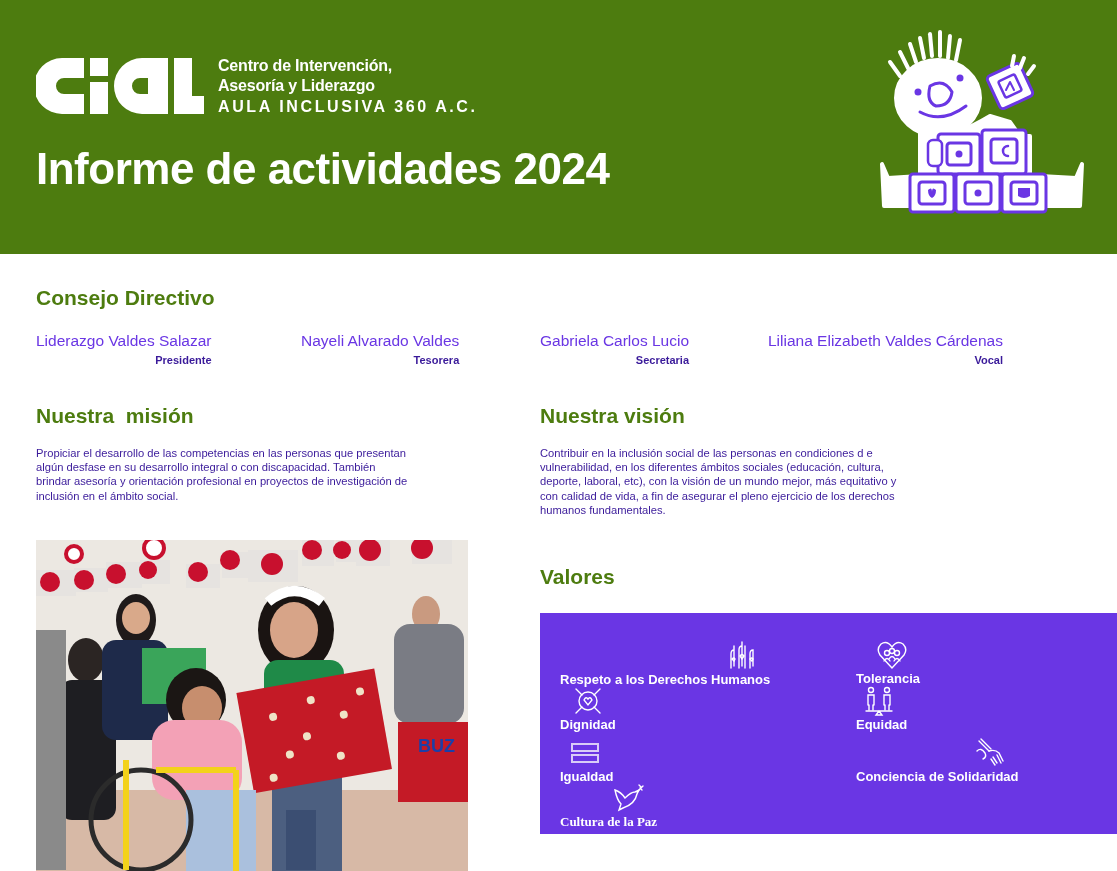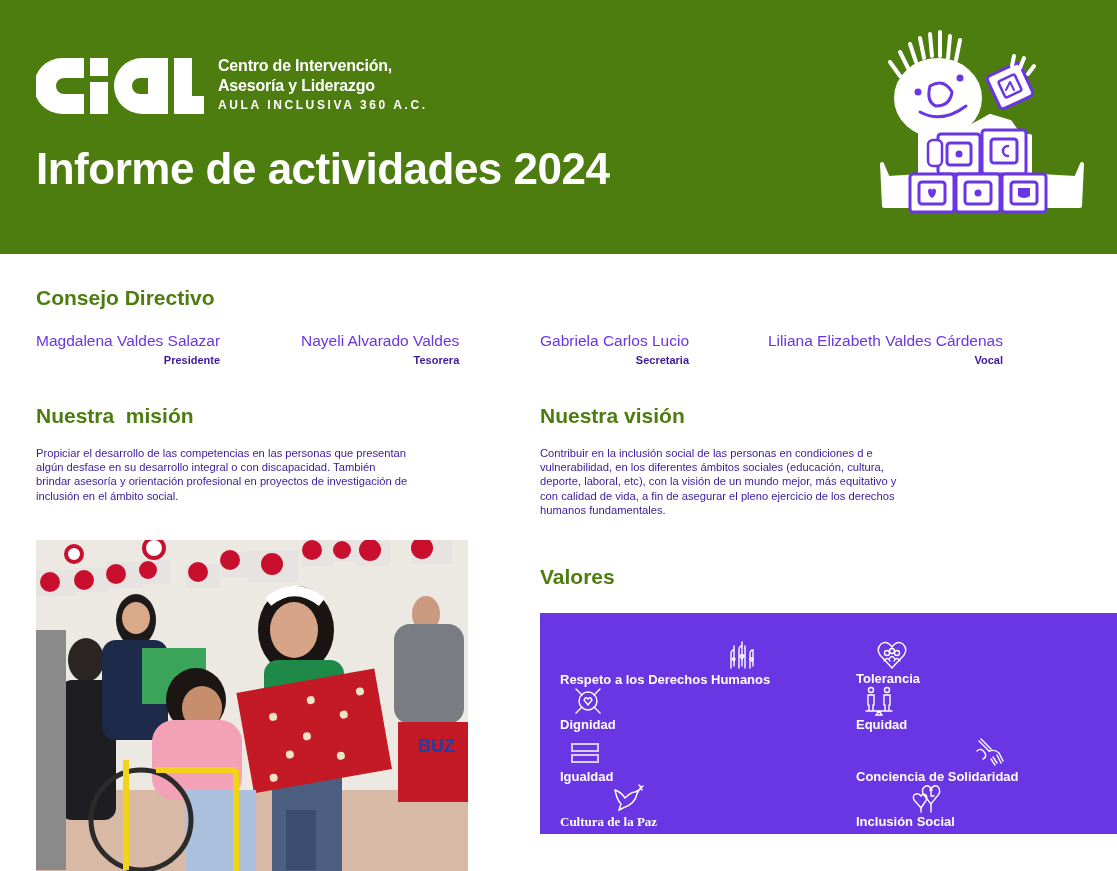--- a/index.html
+++ b/index.html
@@ -1,21 +1,21 @@
 <!DOCTYPE html>
 <html><head>
 <meta charset="utf-8">
 <style>
   html,body{margin:0;padding:0;}
   body{width:1117px;height:871px;overflow:hidden;background:#ffffff;position:relative;font-family:"Liberation Sans","DejaVu Sans",sans-serif;}
   .header{position:absolute;left:0;top:0;width:1117px;height:254px;background:#4d7c0f;}
   .logo-mark{position:absolute;left:36px;top:58px;width:168px;height:56px;}
   .logo-text{position:absolute;left:218px;top:56px;color:#fff;}
   .logo-line1,.logo-line2{font-weight:bold;font-size:16px;line-height:20px;letter-spacing:-0.2px;}
-  .logo-line3{font-weight:bold;font-size:12px;letter-spacing:2.6px;margin-top:2px;}
+  .logo-line3{font-weight:bold;font-size:16px;letter-spacing:2.6px;margin-top:2px;}
   .report-title{position:absolute;left:36px;top:142px;color:#fff;font-weight:bold;font-size:44px;letter-spacing:-0.5px;line-height:54px;white-space:nowrap;}
   .mascot{position:absolute;left:880px;top:26px;width:205px;height:190px;}
   .h2{position:absolute;color:#4d7c0f;font-weight:bold;font-size:21px;line-height:26px;}
   .member{position:absolute;top:332px;}
   .member-name{color:#6a36e4;font-size:15.5px;line-height:18px;font-weight:normal;white-space:nowrap;}
   .member-role{color:#3a1a9a;font-size:11px;font-weight:bold;margin-top:4px;text-align:right;}
   .para{position:absolute;color:#3a1a9a;font-size:11.2px;line-height:14.2px;}
   .photo{position:absolute;left:36px;top:540px;width:432px;height:331px;overflow:hidden;background:#f97316;}
   .values-box{position:absolute;left:540px;top:613px;width:577px;height:221px;background:#6a36e4;}
   .value{position:absolute;display:flex;align-items:flex-end;color:#fff;font-weight:bold;font-size:13px;white-space:nowrap;flex-direction:column;}
@@ -93,21 +93,21 @@
     <circle cx="98" cy="167" r="3.5" fill="#6a36e4" stroke="none"></circle>
     <rect x="122" y="148" width="44" height="38" rx="3" fill="#fff" stroke="#6a36e4" stroke-width="3"></rect>
     <rect x="131" y="156" width="26" height="22" rx="3" stroke="#6a36e4" stroke-width="3"></rect>
     <path d="M138 162 L150 162 L150 170 Q144 174 138 170 Z" fill="#6a36e4" stroke="none"></path>
   </svg>
 </div>
 
 <div class="h2" style="left:36px;top:285px;">Consejo Directivo</div>
 
 <div class="member" style="left:36px;">
-  <div class="member-name">Magdalena Valdes Salazar</div>
+  <div class="member-name">Liderazgo Valdes Salazar</div>
   <div class="member-role">Presidente</div>
 </div>
 <div class="member" style="left:301px;">
   <div class="member-name">Nayeli Alvarado Valdes</div>
   <div class="member-role">Tesorera</div>
 </div>
 <div class="member" style="left:540px;">
   <div class="member-name">Gabriela Carlos Lucio</div>
   <div class="member-role">Secretaria</div>
 </div>
@@ -279,25 +279,13 @@
   <div class="value" style="left:316px;top:124px;">
     <span class="ic">
       <svg width="32" height="32" viewBox="0 0 32 32" fill="none" stroke="#fff" stroke-width="1.4" stroke-linecap="round">
           <path d="M4 4 L14 14 M6 2 L16 12"></path>
           <path d="M2 14 Q6 10 10 16 Q12 20 8 22"></path>
           <path d="M14 14 Q20 12 24 16 L28 24 M18 20 L22 26 M16 22 L20 28 M22 18 L26 26"></path>
         </svg>
     </span>
     <span>Conciencia de Solidaridad</span>
   </div>
-  <div class="value" style="left:316px;top:169px;">
-    <span class="ic">
-      <svg width="32" height="32" viewBox="0 0 32 32" fill="none" stroke="#fff" stroke-width="1.4" stroke-linecap="round">
-          <path d="M20 22 L12 12 Q10 6 15 4 Q18 3 20 7 Q22 3 26 4 Q30 7 28 12 Z"></path>
-          <path d="M10 26 L3 18 Q1 13 5 12 Q8 11 10 14 Q12 11 15 13 Q17 16 14 20 Z"></path>
-          <path d="M20 22 V30 M10 26 V30"></path>
-          <circle cx="20" cy="8" r="1"></circle>
-          <path d="M20 10 V14 H23"></path>
-        </svg>
-    </span>
-    <span>Inclusión Social</span>
-  </div>
 </div>
 
 </body></html>

